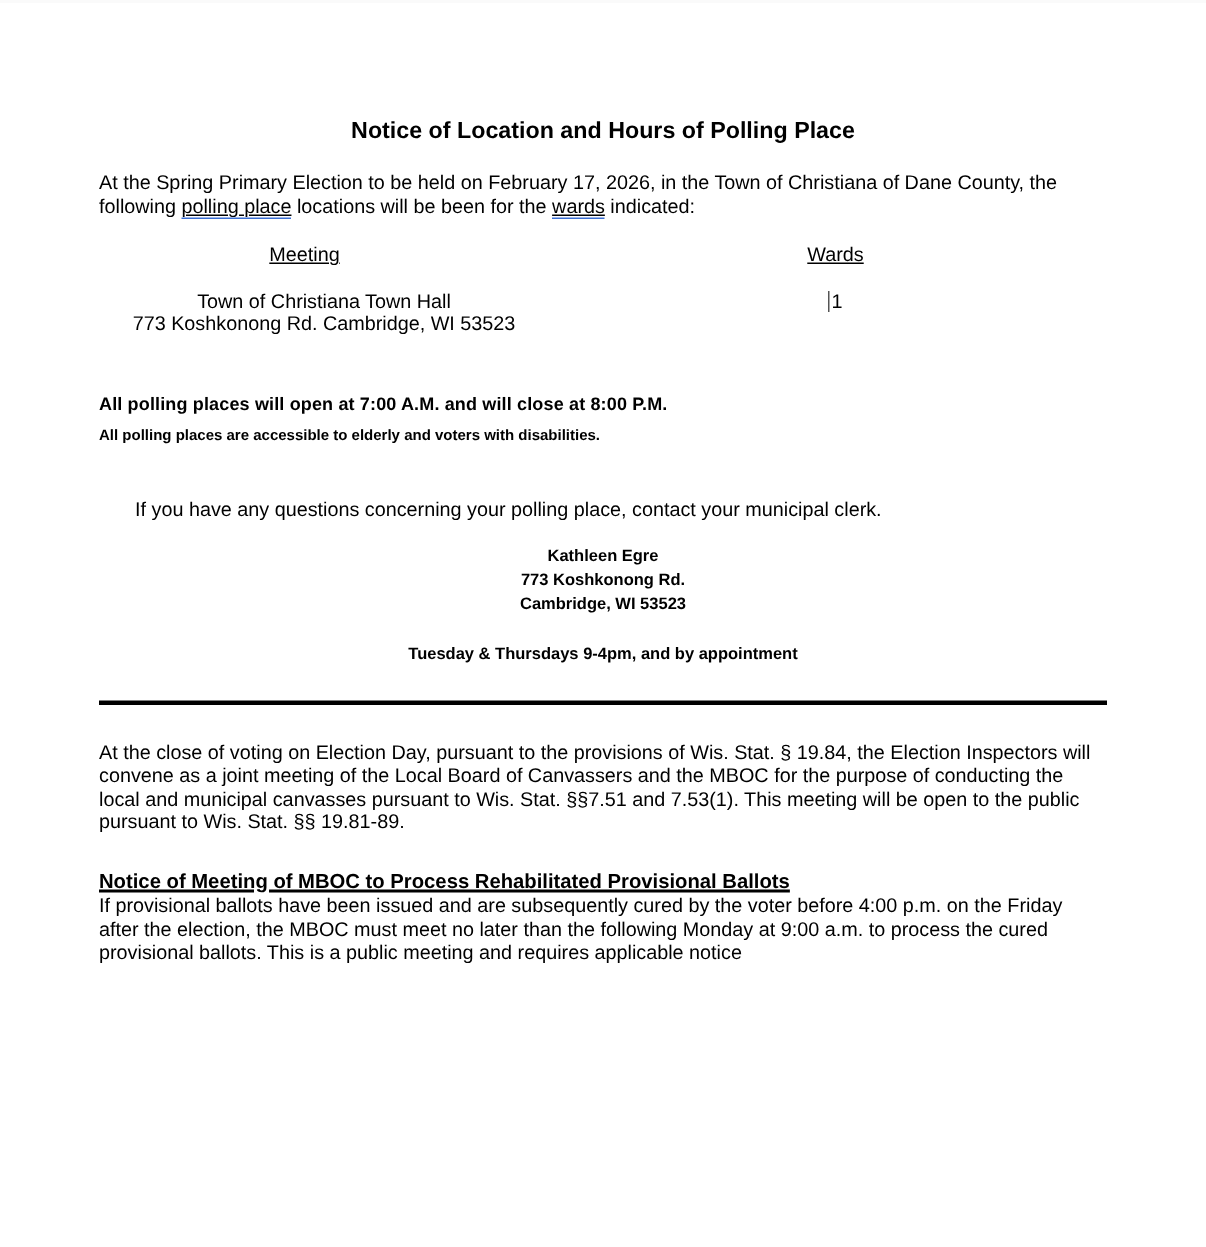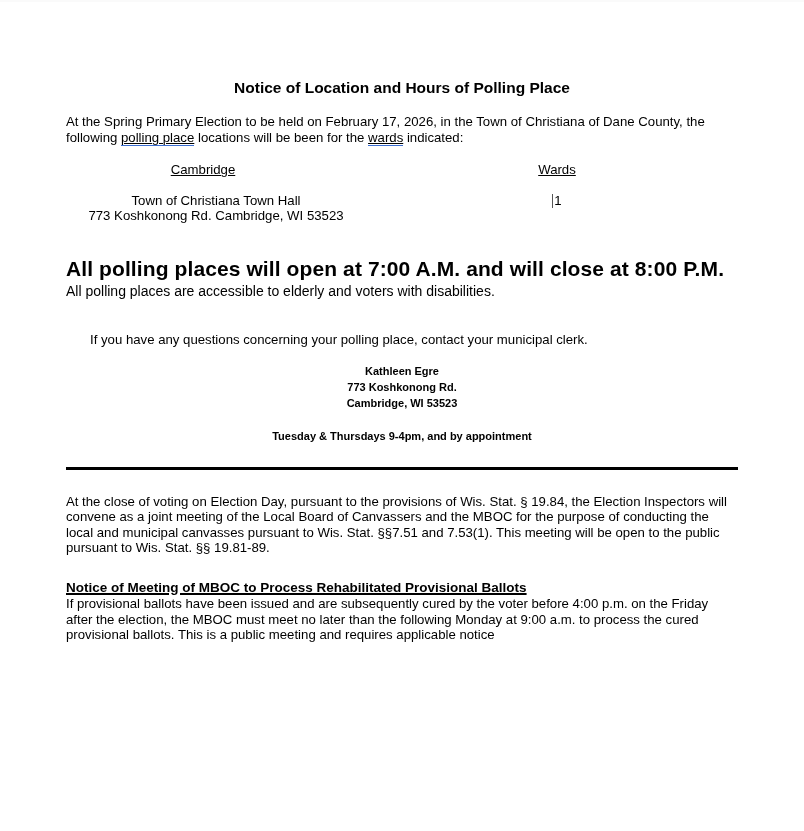--- a/index.html
+++ b/index.html
@@ -55,29 +55,29 @@
     display: inline-block;
     width: 1px;
     height: 14px;
     background: #555555;
     vertical-align: text-bottom;
     margin-right: 1px;
   }
 
   .open-line {
     margin-top: 35px;
-    font-size: 21px;
+    font-size: 12px;
     font-weight: bold;
     line-height: 20px;
     letter-spacing: 0.1px;
   }
   .access-line {
     margin-top: 4px;
-    font-size: 14px;
-    font-weight: normal;
+    font-size: 10px;
+    font-weight: bold;
     line-height: 16px;
   }
 
   .questions { margin-top: 33px; margin-left: 24px; }
 
   .clerk-block {
     margin-top: 16px;
     text-align: center;
     font-weight: bold;
     font-size: 11px;
@@ -116,21 +116,21 @@
 <div class="edge-strip-top"></div>
 
 <div class="content">
 
   <h1 class="doc-title">Notice of Location and Hours of Polling Place</h1>
 
   <p class="intro"><span>At the Spring Primary Election to be held on February 17, 2026, in the Town of Christiana of Dane County, the following </span><span class="uterm">polling place</span><span> locations will be been for the </span><span class="uterm">wards</span><span> indicated:</span></p>
 
   <div class="polling-table">
     <div class="pt-header">
-      <div class="col-location"><span>Cambridge</span></div>
+      <div class="col-location"><span>Meeting</span></div>
       <div class="col-wards"><span>Wards</span></div>
     </div>
     <div class="pt-row">
       <div class="cell-location">
         <div>Town of Christiana Town Hall</div>
         <div>773 Koshkonong Rd. Cambridge, WI 53523</div>
       </div>
       <div class="cell-wards"><span class="text-cursor"></span><span>1</span></div>
     </div>
   </div>

